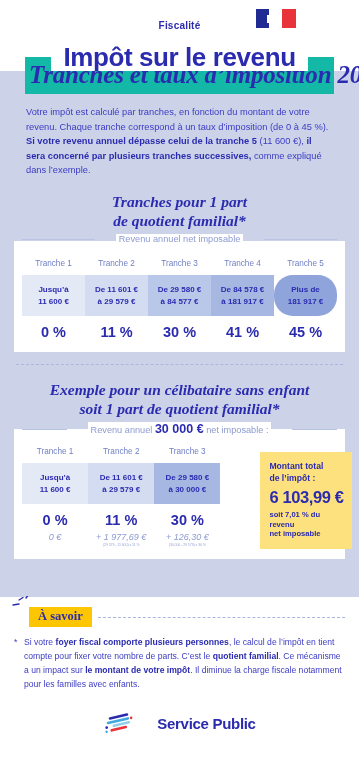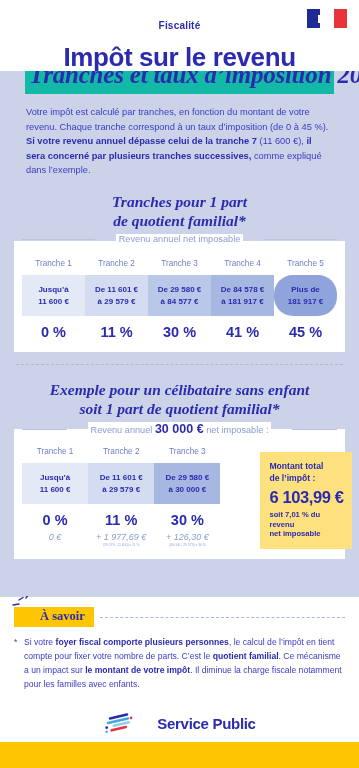--- a/index.html
+++ b/index.html
@@ -17,20 +17,21 @@
     position: relative;
   }
 
   .page {
     width: 359px;
     height: 768px;
     position: relative;
     background: #ffffff;
     display: flex;
     flex-direction: column;
+    align-items: center;
   }
 
   
   .header {
     position: relative;
     background: #ffffff;
     padding: 8px 12px 0 12px;
     flex: 0 0 auto;
     z-index: 3;
   }
@@ -241,22 +242,23 @@
     flex: 0 0 auto;
   }
   .savoir-head { display: flex; align-items: center; gap: 6px; position: relative; }
   .sparkle { position: absolute; left: -2px; top: -11px; width: 30px; height: 16px; }
   .savoir-tag {
     background: #fdc601;
     color: #2b2bb0;
     font-family: "Liberation Serif", serif;
     font-weight: bold;
     font-size: 12.5px;
-    padding: 2px 9px 3px 26px;
+    padding: 2px 9px 3px 9px;
     white-space: nowrap;
+    margin-left: 15px;
   }
   .savoir-line { flex: 1 1 auto; border-top: 1px dashed #aab6e0; height: 0; }
 
   .savoir-body {
     font-size: 8.6px;
     line-height: 1.62;
     color: #3b3bc4;
     margin-top: 9px;
     padding-left: 10px;
     position: relative;
@@ -299,21 +301,21 @@
     <div class="main-title">Impôt sur le revenu</div>
   </div>
 
   <div class="body-wrap">
 
     <div class="banner-row">
       <div class="banner">Tranches et taux d’imposition 2026</div>
     </div>
 
     <div class="intro">
-      <span>Votre impôt est calculé par tranches, en fonction du montant de votre revenu. Chaque tranche correspond à un taux d’imposition (de 0 à 45 %). </span><b>Si votre revenu annuel dépasse celui de la tranche 7</b><span> (11 600 €), </span><b>il sera concerné par plusieurs tranches successives,</b><span> comme expliqué dans l’exemple.</span>
+      <span>Votre impôt est calculé par tranches, en fonction du montant de votre revenu. Chaque tranche correspond à un taux d’imposition (de 0 à 45 %). </span><b>Si votre revenu annuel dépasse celui de la tranche 5</b><span> (11 600 €), </span><b>il sera concerné par plusieurs tranches successives,</b><span> comme expliqué dans l’exemple.</span>
     </div>
 
     <div class="sec-title">
       <span>Tranches pour 1 part</span><br>
       <span>de quotient familial*</span>
     </div>
 
     <div class="table-card">
       <div class="cap-wrap">
         <span class="cap-line"></span>

